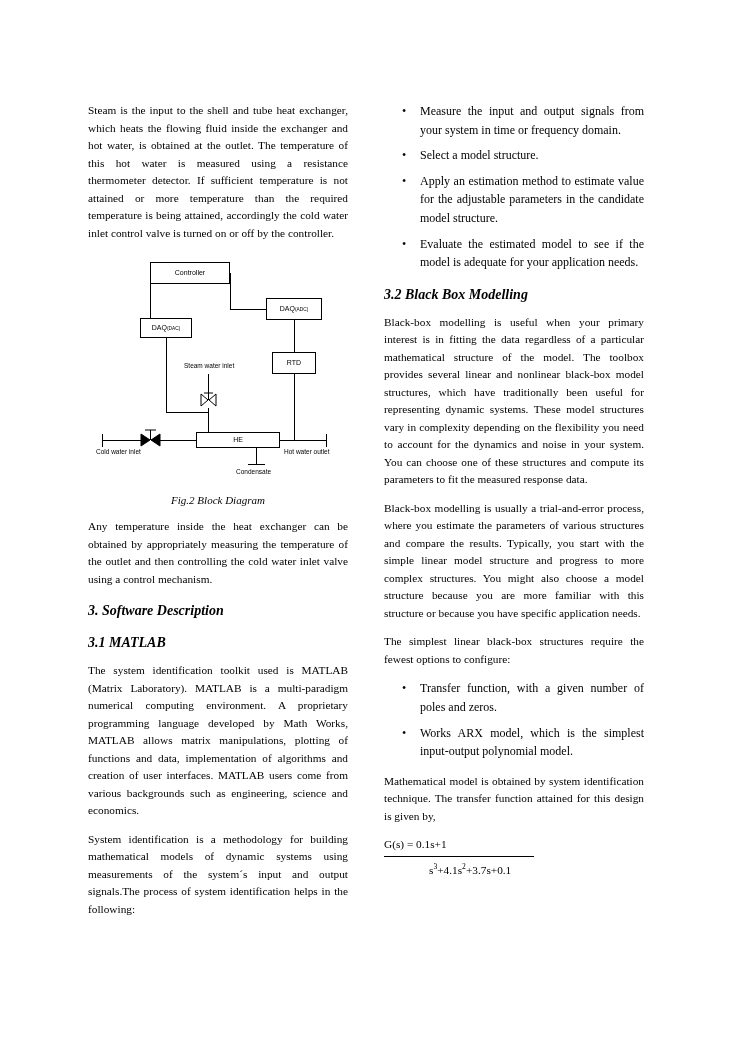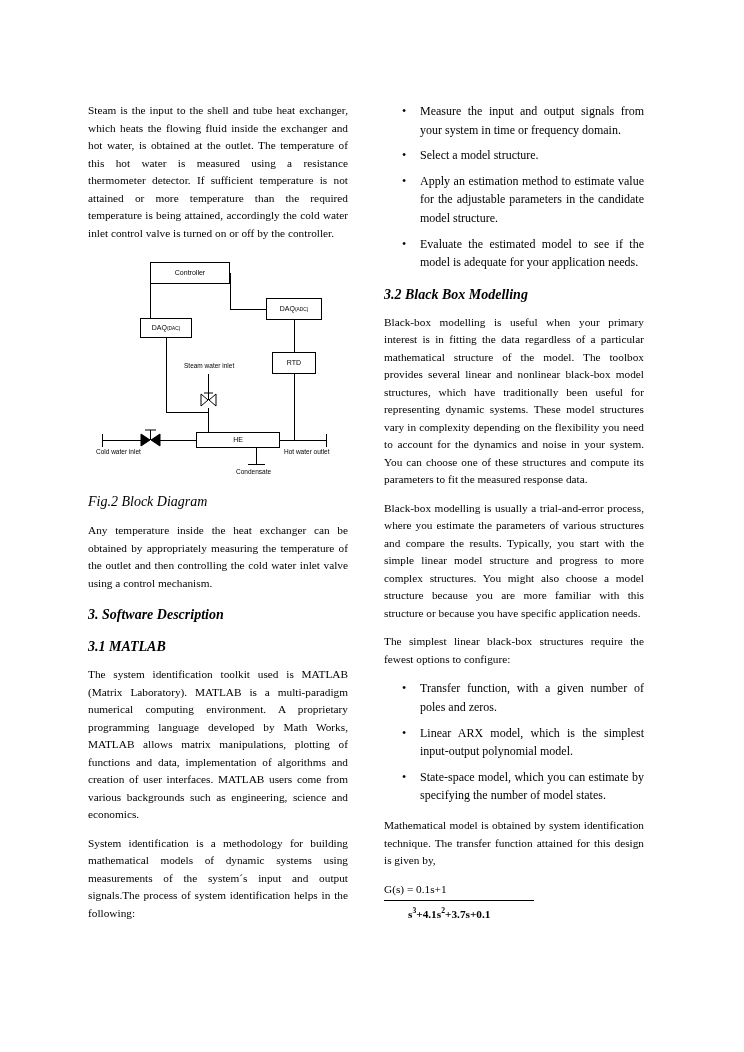--- a/index.html
+++ b/index.html
@@ -61,22 +61,23 @@
     padding-left: 18px;
   }
   ul.bullets li:before {
     content: "\2022";
     position: absolute;
     left: 0;
     top: 0;
     font-size: 12px;
   }
   .fig-caption {
-    font-size: 14px;
+    font-size: 11px;
     font-style: italic;
+    text-align: center;
     margin: 6px 0 12px 0;
   }
   
   .figure {
     position: relative;
     width: 260px;
     height: 232px;
     margin: 14px 0 0 0;
     font-size: 7px;
     font-family: "Liberation Sans", sans-serif;
@@ -107,21 +108,21 @@
     vertical-align: bottom;
   }
   .eq-line {
     display: block;
     border-bottom: 1px solid #000;
     width: 150px;
     margin: 2px 0 4px 0;
     height: 0;
   }
   .eq-wrap { font-size: 11.3px; line-height: 1.55; margin: 0 0 11px 0;}
-  .eq-den { margin-left: 24px; font-weight: bold; }
+  .eq-den { margin-left: 45px; }
   sup { font-size: 7.6px; vertical-align: super; }
 </style>
 </head>
 <body>
 
 <div class="page">
   <div class="columns">
 
     <div class="col">
 
@@ -215,22 +216,21 @@
       </ul>
 
       <h3 class="section">3.2 Black Box Modelling</h3>
 
       <p>Black-box modelling is useful when your primary interest is in fitting the data regardless of a particular mathematical structure of the model. The toolbox provides several linear and nonlinear black-box model structures, which have traditionally been useful for representing dynamic systems. These model structures vary in complexity depending on the flexibility you need to account for the dynamics and noise in your system. You can choose one of these structures and compute its parameters to fit the measured response data.</p>
       <p>Black-box modelling is usually a trial-and-error process, where you estimate the parameters of various structures and compare the results. Typically, you start with the simple linear model structure and progress to more complex structures. You might also choose a model structure because you are more familiar with this structure or because you have specific application needs.</p>
       <p>The simplest linear black-box structures require the fewest options to configure:</p>
 
       <ul class="bullets">
         <li>Transfer function, with a given number of poles and zeros.</li>
-        <li>Linear ARX model, which is the simplest input-output polynomial model.</li>
-        <li>State-space model, which you can estimate by specifying the number of model states.</li>
+        <li>Works ARX model, which is the simplest input-output polynomial model.</li>
       </ul>
 
       <p>Mathematical model is obtained by system identification technique. The transfer function attained for this design is given by,</p>
 
       <div class="eq-wrap">
         <span>G(s) = 0.1s+1</span>
         <span class="eq-line"></span>
         <span class="eq-den"><span>s</span><sup>3</sup><span>+4.1s</span><sup>2</sup><span>+3.7s+0.1</span></span>
       </div>
 

